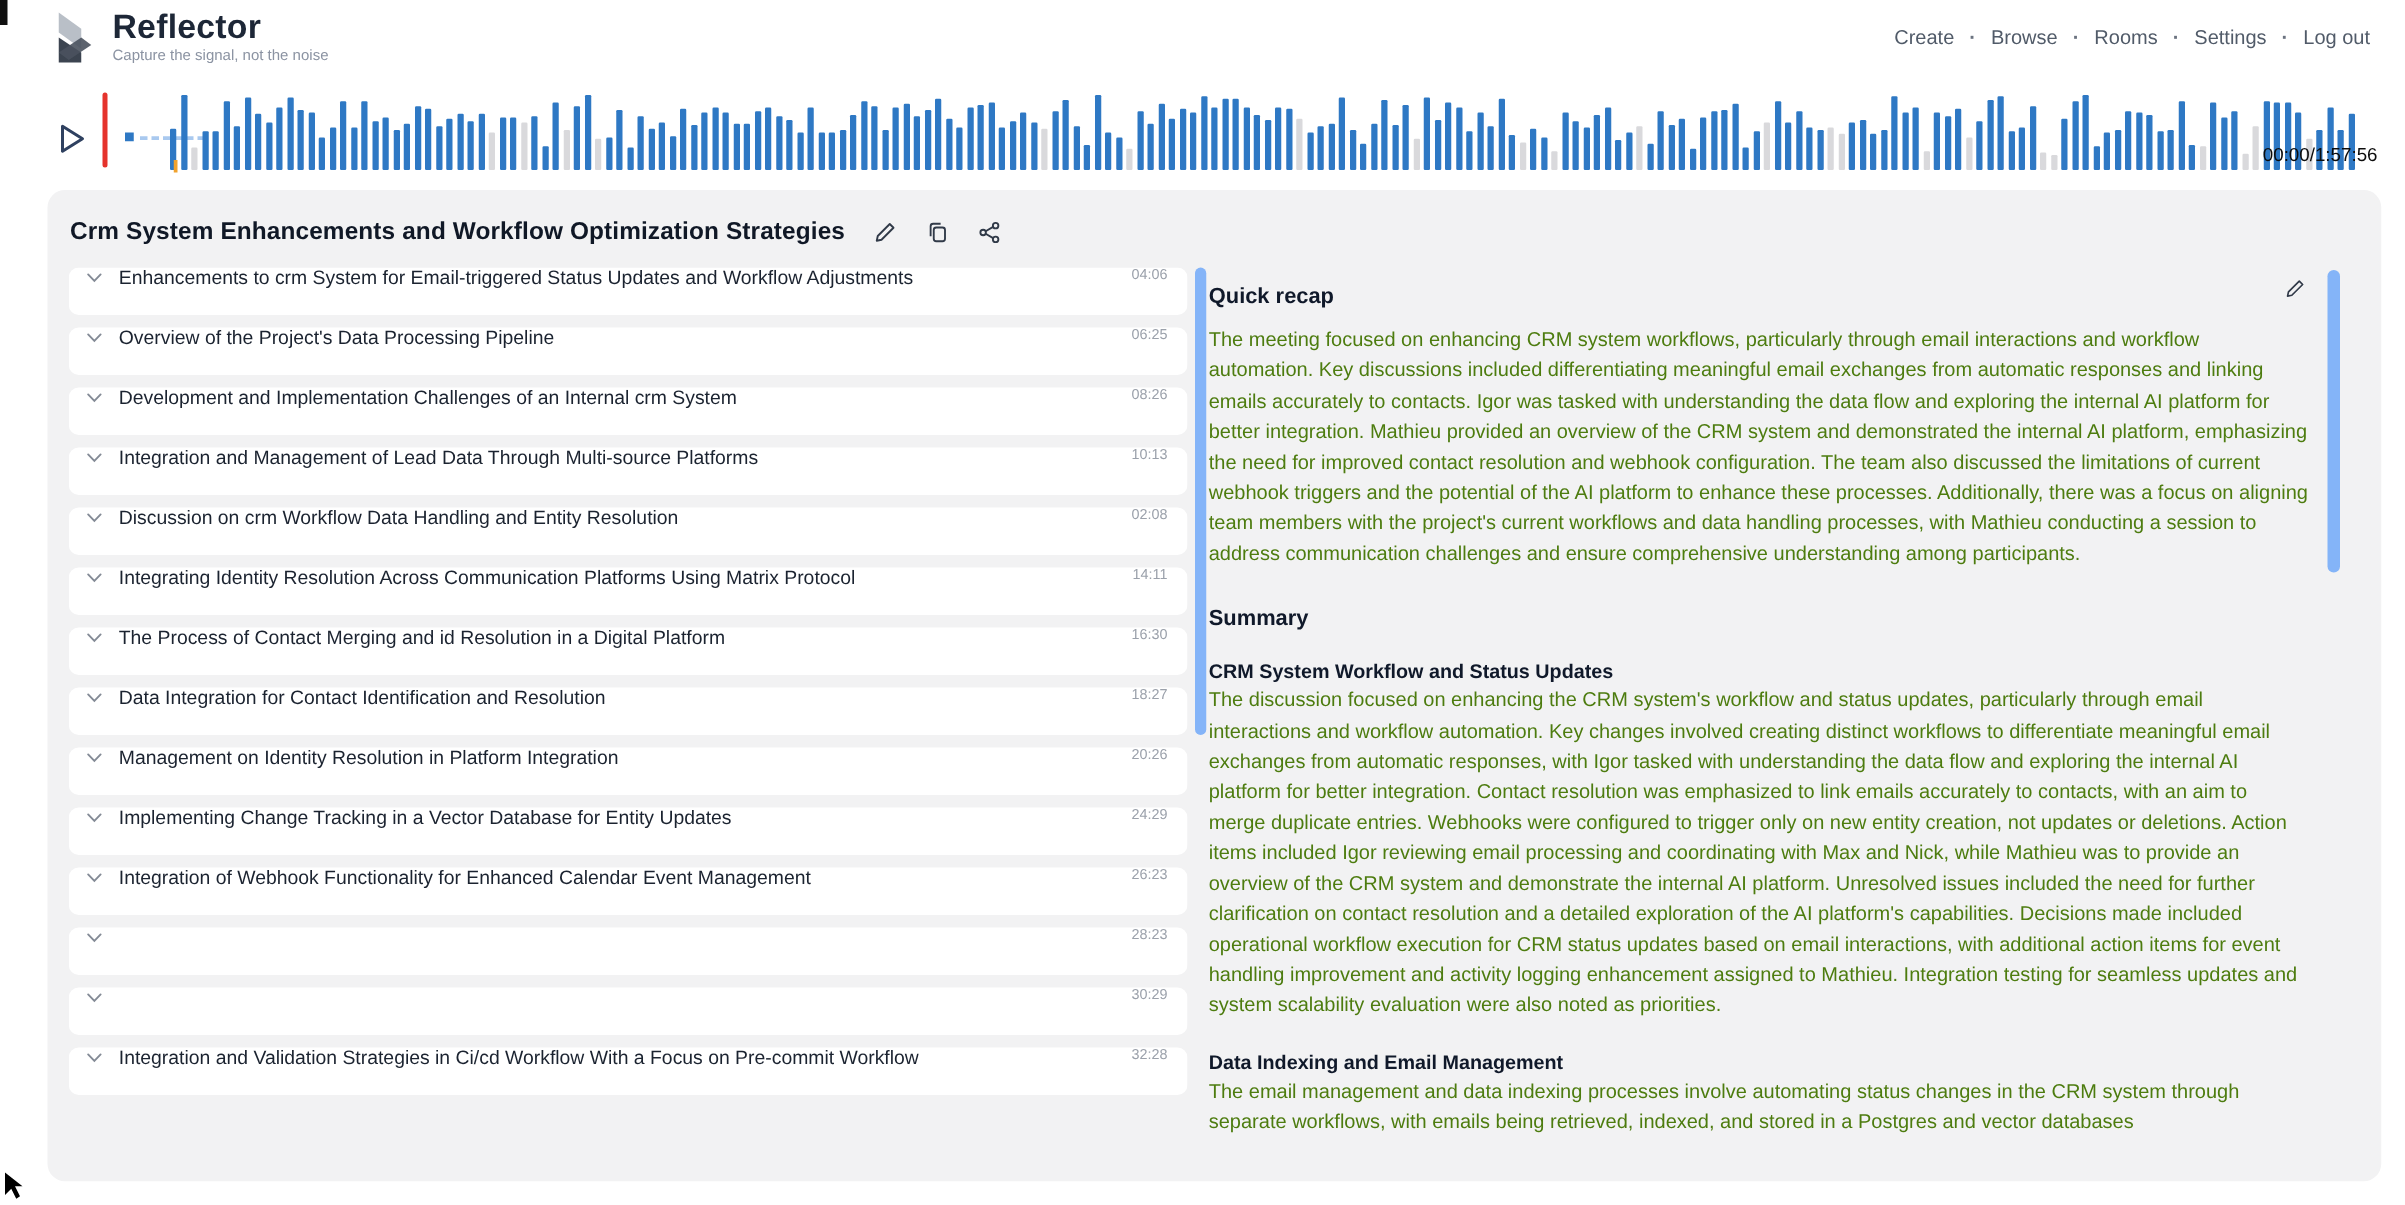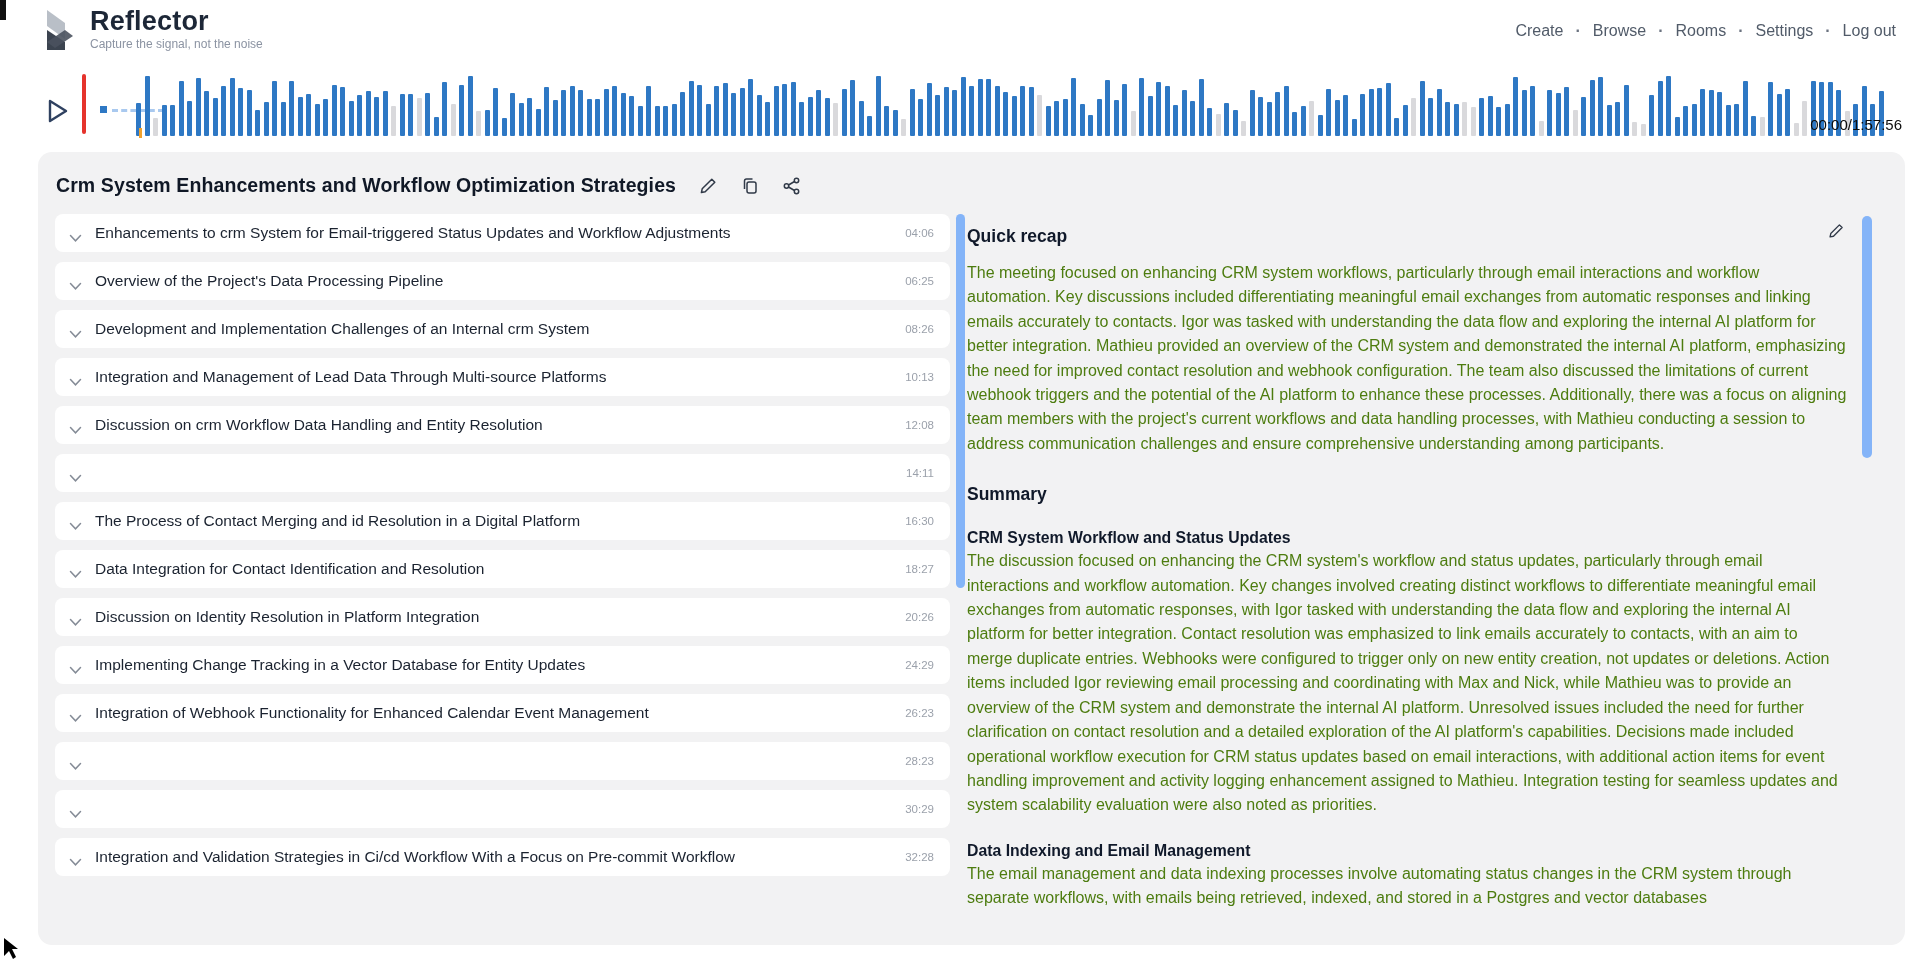--- a/index.html
+++ b/index.html
@@ -31,21 +31,21 @@
   .player-time { position:absolute; right:22px; top:50px; font-size:15px; color:#0d0d0d; }
   
   .card { position:absolute; left:38px; top:152px; width:1867px; height:793px;
           background:#f2f2f3; border-radius:14px; overflow:hidden; }
   .card-titlebar { position:absolute; left:18px; top:22px; display:flex; align-items:center; gap:22px; }
   .card-title { font-size:19.5px; font-weight:700; color:#101826; letter-spacing:.1px; }
   .title-icon { width:20px; height:20px; cursor:pointer; display:inline-flex; }
   
   .topics { position:absolute; left:17px; top:62px; width:895px; height:697px; overflow:hidden; }
   .topic-row { height:38px; margin-bottom:10px; background:#ffffff; border-radius:8px;
-               display:flex; align-items:center; padding:0 16px 0 14px; cursor:pointer; }
+               display:flex; align-items:flex-start; padding:0 16px 0 14px; cursor:pointer; }
   .topic-chevron { width:13px; height:9px; margin-right:13px; flex:0 0 auto; }
   .topic-title { font-size:15.5px; color:#1b2330; white-space:nowrap; overflow:hidden; }
   .topic-time { margin-left:auto; font-size:11.5px; color:#9ba1ab; padding-left:12px; }
   .list-scrollbar { position:absolute; left:918px; top:62px; width:9px; height:374px;
                     border-radius:5px; }
   
   .panel { position:absolute; left:929px; top:0; width:938px; height:793px; padding:74px 58px 0 0; }
   .panel-inner { width:880px; }
   .panel-heading { font-size:17.5px; font-weight:700; color:#10192a; }
   .panel-edit { position:absolute; right:60px; top:70px; width:18px; height:18px; cursor:pointer; }
@@ -375,29 +375,30 @@
     <span class="topic-time">10:13</span>
   </div>
 
   <div class="topic-row">
     <span class="topic-chevron">
       <svg width="13" height="9" viewBox="0 0 13 9" fill="none" stroke="#848b96" stroke-width="1.5" stroke-linecap="round">
         <path d="M1.5 1.5 L6.5 6.8 L11.5 1.5"></path>
       </svg>
     </span>
     <span class="topic-title">Discussion on crm Workflow Data Handling and Entity Resolution</span>
-    <span class="topic-time">12:08</span>
-  </div>
-
-  <div class="topic-row">
-    <span class="topic-chevron">
-      <svg width="13" height="9" viewBox="0 0 13 9" fill="none" stroke="#848b96" stroke-width="1.5" stroke-linecap="round">
-        <path d="M1.5 1.5 L6.5 6.8 L11.5 1.5"></path>
-      </svg>
-    </span>
+    <span class="topic-time">02:08</span>
+  </div>
+
+  <div class="topic-row">
+    <span class="topic-chevron">
+      <svg width="13" height="9" viewBox="0 0 13 9" fill="none" stroke="#848b96" stroke-width="1.5" stroke-linecap="round">
+        <path d="M1.5 1.5 L6.5 6.8 L11.5 1.5"></path>
+      </svg>
+    </span>
+    <span class="topic-title">Integrating Identity Resolution Across Communication Platforms Using Matrix Protocol</span>
     <span class="topic-time">14:11</span>
   </div>
 
   <div class="topic-row">
     <span class="topic-chevron">
       <svg width="13" height="9" viewBox="0 0 13 9" fill="none" stroke="#848b96" stroke-width="1.5" stroke-linecap="round">
         <path d="M1.5 1.5 L6.5 6.8 L11.5 1.5"></path>
       </svg>
     </span>
     <span class="topic-title">The Process of Contact Merging and id Resolution in a Digital Platform</span>
@@ -413,21 +414,21 @@
     <span class="topic-title">Data Integration for Contact Identification and Resolution</span>
     <span class="topic-time">18:27</span>
   </div>
 
   <div class="topic-row">
     <span class="topic-chevron">
       <svg width="13" height="9" viewBox="0 0 13 9" fill="none" stroke="#848b96" stroke-width="1.5" stroke-linecap="round">
         <path d="M1.5 1.5 L6.5 6.8 L11.5 1.5"></path>
       </svg>
     </span>
-    <span class="topic-title">Discussion on Identity Resolution in Platform Integration</span>
+    <span class="topic-title">Management on Identity Resolution in Platform Integration</span>
     <span class="topic-time">20:26</span>
   </div>
 
 
   <div class="topic-row">
     <span class="topic-chevron">
       <svg width="13" height="9" viewBox="0 0 13 9" fill="none" stroke="#848b96" stroke-width="1.5" stroke-linecap="round">
         <path d="M1.5 1.5 L6.5 6.8 L11.5 1.5"></path>
       </svg>
     </span>

